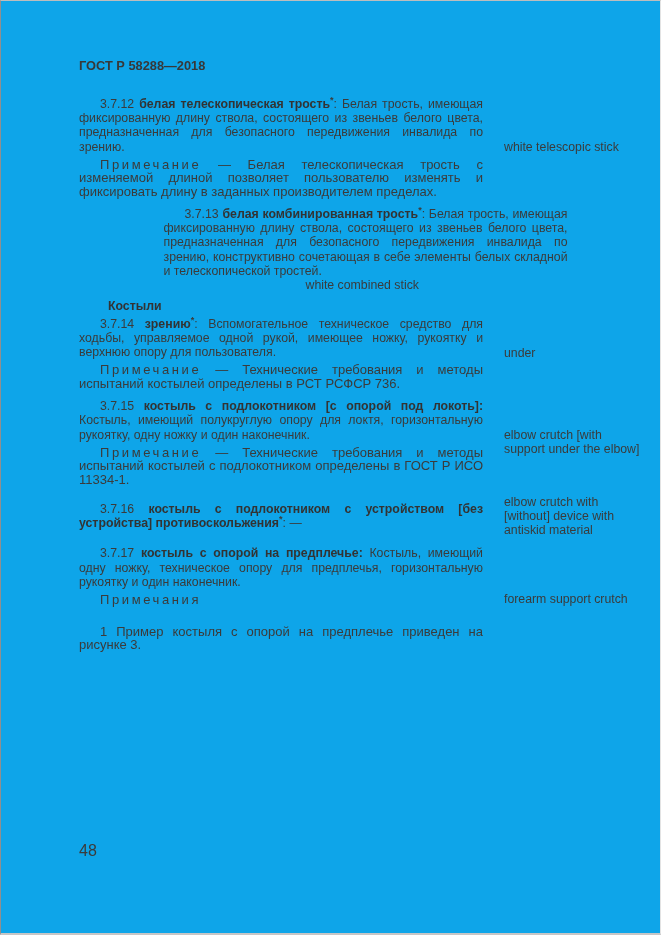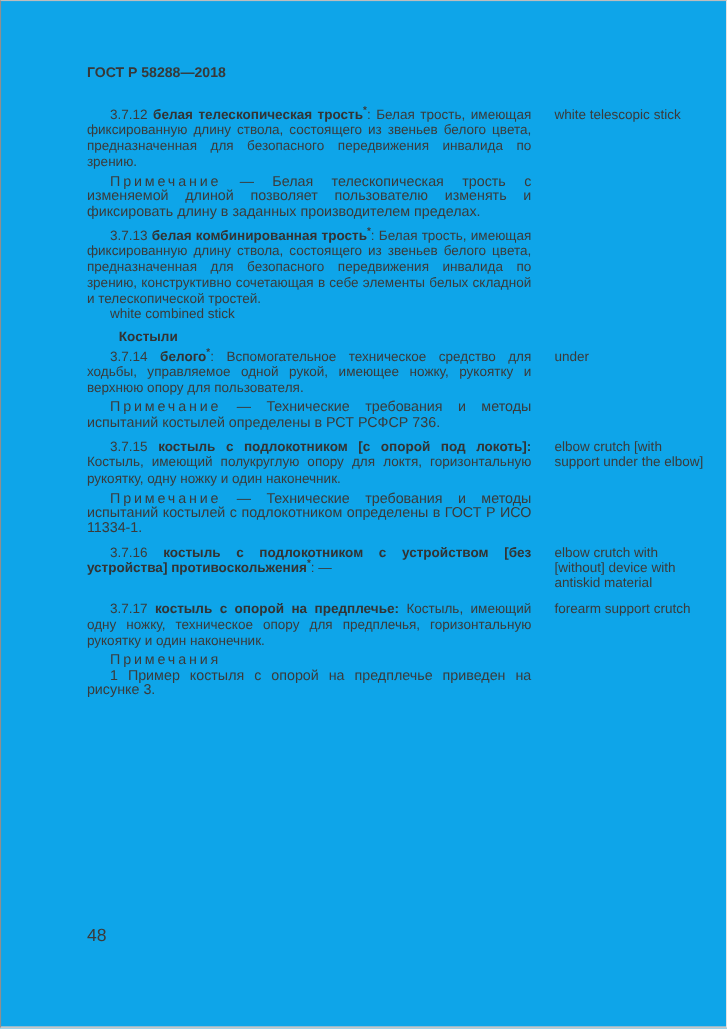--- a/index.html
+++ b/index.html
@@ -28,21 +28,21 @@
     width: 573px;
   }
   .doc-header {
     font-size: 12.8px;
     font-weight: bold;
     margin: 0 0 24px 0;
     color: #383838;
   }
   .entry-row {
     display: flex;
-    align-items: flex-start;
+    align-items: center;
     margin-bottom: 9px;
   }
   .col-main { width: 404px; }
   .col-en {
     width: 141px;
     margin-left: 21px;
     font-size: 12.3px;
     line-height: 13.8px;
     padding-top: 1px;
   }
@@ -61,21 +61,21 @@
   }
   .note, .note-item, .notes-header {
     margin: 0;
     font-size: 13px;
     line-height: 13.4px;
     text-align: justify;
     text-indent: 21px;
   }
   .note { margin-top: 4px; }
   .notes-block { margin-top: 4px; }
-  .note-item { margin-top: 0; }
+  .note-item { margin-top: 18px; }
   .note-label, .notes-header { letter-spacing: 2.6px; }
   .subheading {
     font-size: 12.3px;
     font-weight: bold;
     margin: 0 0 4px 29px;
     color: #333;
   }
   .row-tight { margin-bottom: 6px; flex-direction: column; }
   .page-number {
     position: absolute;
@@ -104,21 +104,21 @@
       <div class="col-main">
         <p class="para"><span>3.7.13 </span><span class="term">белая комбинированная трость</span><sup class="star">*</sup><span>: Белая трость, имеющая фиксированную длину ствола, состоящего из звеньев белого цвета, предназначенная для безопасного передвижения инвалида по зрению, конструктивно сочетающая в себе элементы белых складной и телескопической тростей.</span></p>
       </div>
       <div class="col-en">white combined stick</div>
     </div>
 
     <p class="subheading">Костыли</p>
 
     <div class="entry-row">
       <div class="col-main">
-        <p class="para"><span>3.7.14 </span><span class="term">белого</span><sup class="star">*</sup><span>: Вспомогательное техническое средство для ходьбы, управляемое одной рукой, имеющее ножку, рукоятку и верхнюю опору для пользователя.</span></p>
+        <p class="para"><span>3.7.14 </span><span class="term">зрению</span><sup class="star">*</sup><span>: Вспомогательное техническое средство для ходьбы, управляемое одной рукой, имеющее ножку, рукоятку и верхнюю опору для пользователя.</span></p>
         <p class="note"><span class="note-label">Примечание</span><span> — Технические требования и методы испытаний костылей определены в РСТ РСФСР 736.</span></p>
       </div>
       <div class="col-en">under</div>
     </div>
 
     <div class="entry-row">
       <div class="col-main">
         <p class="para"><span>3.7.15 </span><span class="term">костыль с подлокотником [с опорой под локоть]:</span><span> Костыль, имеющий полукруглую опору для локтя, горизонтальную рукоятку, одну ножку и один наконечник.</span></p>
         <p class="note"><span class="note-label">Примечание</span><span> — Технические требования и методы испытаний костылей с подлокотником определены в ГОСТ Р ИСО 11334-1.</span></p>
       </div>

